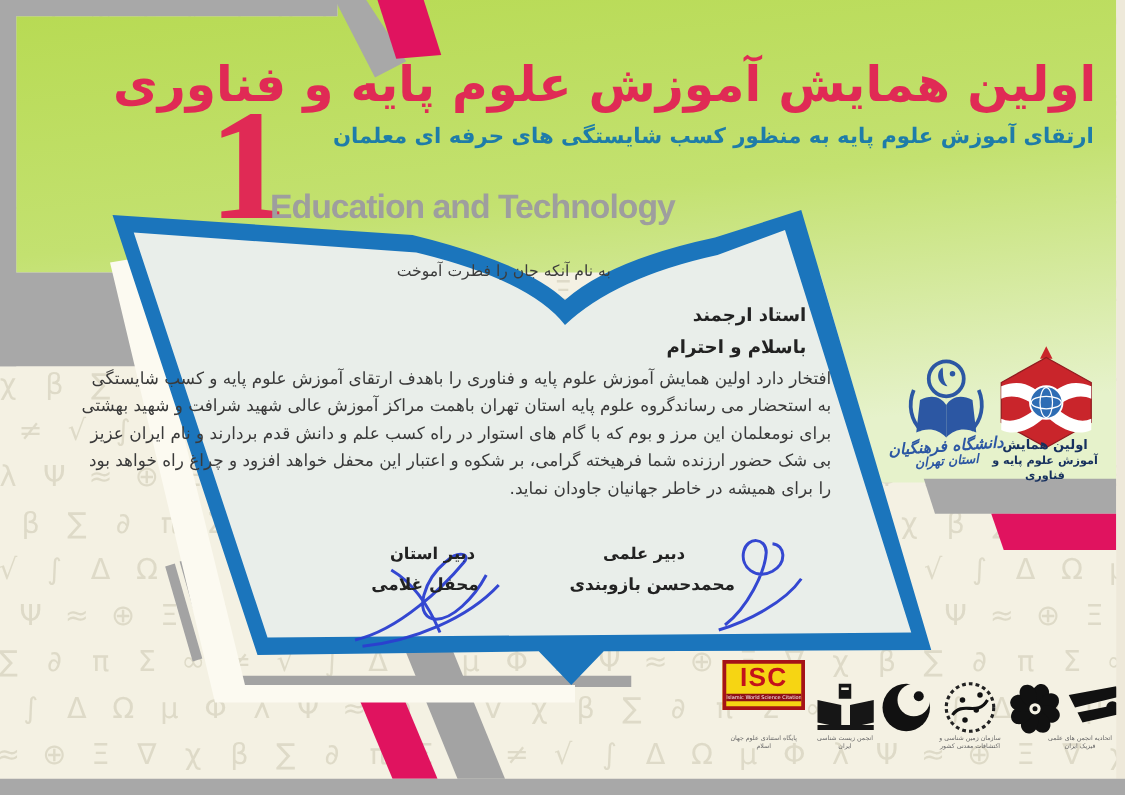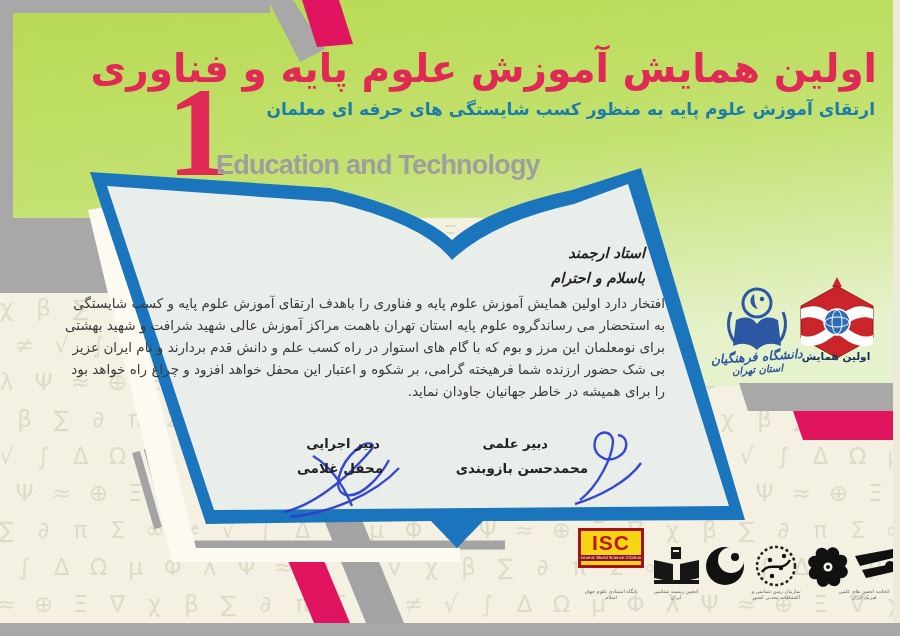--- a/index.html
+++ b/index.html
@@ -19,21 +19,21 @@
   .subtitle-fa{top:99px;right:25px;font-size:17px;font-weight:bold;
                color:var(--subtitle_blue,#1e7ca9);white-space:nowrap;}
   .ordinal{top:84px;left:167px;font-size:126px;line-height:.78;font-weight:bold;
            color:var(--title_red,#e02a55);font-family:"Liberation Serif",serif;}
   .en1{top:121px;left:206px;font-size:27px;font-weight:bold;letter-spacing:-.8px;
        color:var(--en_gray,#9e9e9e);font-family:"Liberation Sans",sans-serif;white-space:nowrap;}
   .en2{top:150px;left:216px;font-size:27px;font-weight:bold;letter-spacing:-.8px;
        color:var(--en_gray,#9e9e9e);font-family:"Liberation Sans",sans-serif;white-space:nowrap;}
   .en1 .st{color:var(--title_red,#e02a55);margin-right:4px;}
   .bismillah{top:209px;left:303px;width:200px;text-align:center;font-size:12.5px;color:#3c3c3c;}
-  .salut{font-size:14.5px;font-weight:bold;color:#222;white-space:nowrap;font-style:italic;}
+  .salut{font-size:14.5px;font-weight:bold;color:#222;white-space:nowrap;}
   .salut1{top:245px;right:255px;}
   .salut2{top:270px;right:255px;}
   .body-lines{top:292px;left:158px;width:507px;text-align:right;
               font-size:13.5px;color:#3a3a3a;}
   .body-lines div{height:22px;line-height:22px;white-space:nowrap;}
   .sig-role{font-size:13px;font-weight:bold;color:#222;white-space:nowrap;}
   .sig-name{font-size:13.5px;font-weight:bold;color:#222;white-space:nowrap;}
   .uni-cal{top:349px;left:702px;width:110px;text-align:center;color:#2c57a3;
            font-weight:bold;font-style:italic;transform:rotate(-4deg);}
   .uni-cal .l1{font-size:12.5px;}
@@ -609,41 +609,43 @@
 
     <rect x="893" y="0" width="7" height="623" fill="#eee9da"></rect>
     <rect x="0" y="623" width="900" height="13" style="fill:var(--gray,#a8a8a8)"></rect>
   </svg>
 
   <div class="txt fa subtitle-fa">ارتقای آموزش علوم پایه به منظور کسب شایستگی های حرفه ای معلمان</div>
   <div class="txt fa title-fa">اولین همایش آموزش علوم پایه و فناوری</div>
   <div class="txt ordinal">1</div>
   <div class="txt en2">Education and Technology</div>
 
+  <div class="txt fa bismillah">به نام آنکه جان را فطرت آموخت</div>
   <div class="txt fa salut salut1">استاد ارجمند</div>
   <div class="txt fa salut salut2">باسلام و احترام</div>
   <div class="txt fa body-lines">
     <div>افتخار دارد اولین همایش آموزش علوم پایه و فناوری را باهدف ارتقای آموزش علوم پایه و کسب شایستگی</div>
     <div>به استحضار می رساندگروه علوم پایه استان تهران باهمت مراکز آموزش عالی شهید شرافت و شهید بهشتی</div>
     <div>برای نومعلمان این مرز و بوم که با گام های استوار در راه کسب علم و دانش قدم بردارند و نام ایران عزیز</div>
     <div>بی شک حضور ارزنده شما فرهیخته گرامی، بر شکوه و اعتبار این محفل خواهد افزود و چراغ راه خواهد بود</div>
     <div>را برای همیشه در خاطر جهانیان جاودان نماید.</div>
   </div>
 
   <div class="txt fa sig-role" style="top:436px;right:352px;">دبیر علمی</div>
   <div class="txt fa sig-name" style="top:460px;right:312px;">محمدحسن بازوبندی</div>
-  <div class="txt fa sig-role" style="top:436px;right:520px;">دبیر اجرایی</div>
+  <div class="txt fa sig-role" style="top:436px;right:520px;">دبیر استان</div>
   <div class="txt fa sig-name" style="top:460px;right:517px;">محفل غلامی</div>
 
   <div class="txt fa uni-cal">
     <div class="l1">دانشگاه فرهنگیان</div>
     <div class="l2">استان تهران</div>
   </div>
   <div class="txt fa conf-cap">
     <div class="l1">اولین همایش</div>
+    <div class="l2">آموزش علوم پایه و فناوری</div>
   </div>
 
   <div class="abs isc-box">
     <div class="isc-label">ISC</div>
     <div class="isc-sub">Islamic World Science Citation Center</div>
   </div>
 
   <div class="mini-cap fa" style="top:588px;left:578px;width:66px;">پایگاه استنادی علوم جهان اسلام</div>
   <div class="mini-cap fa" style="top:588px;left:648px;width:56px;">انجمن زیست شناسی ایران</div>
   <div class="mini-cap fa" style="top:588px;left:744px;width:64px;">سازمان زمین شناسی و اکتشافات معدنی کشور</div>

